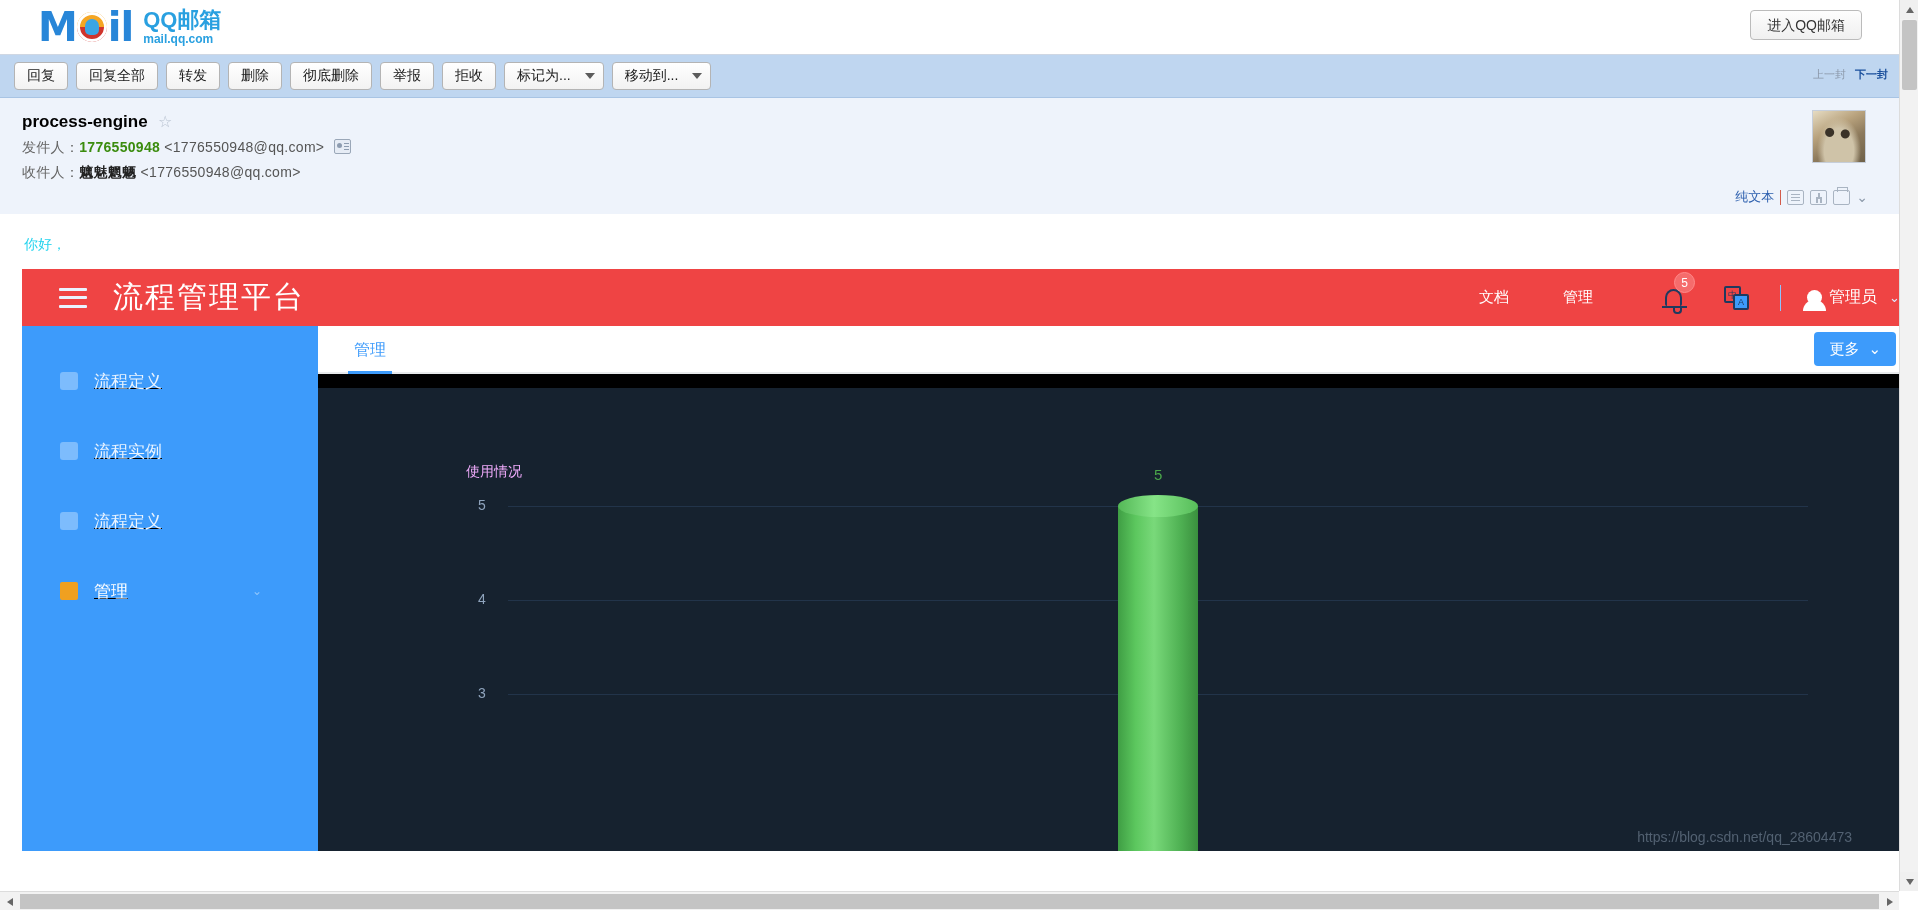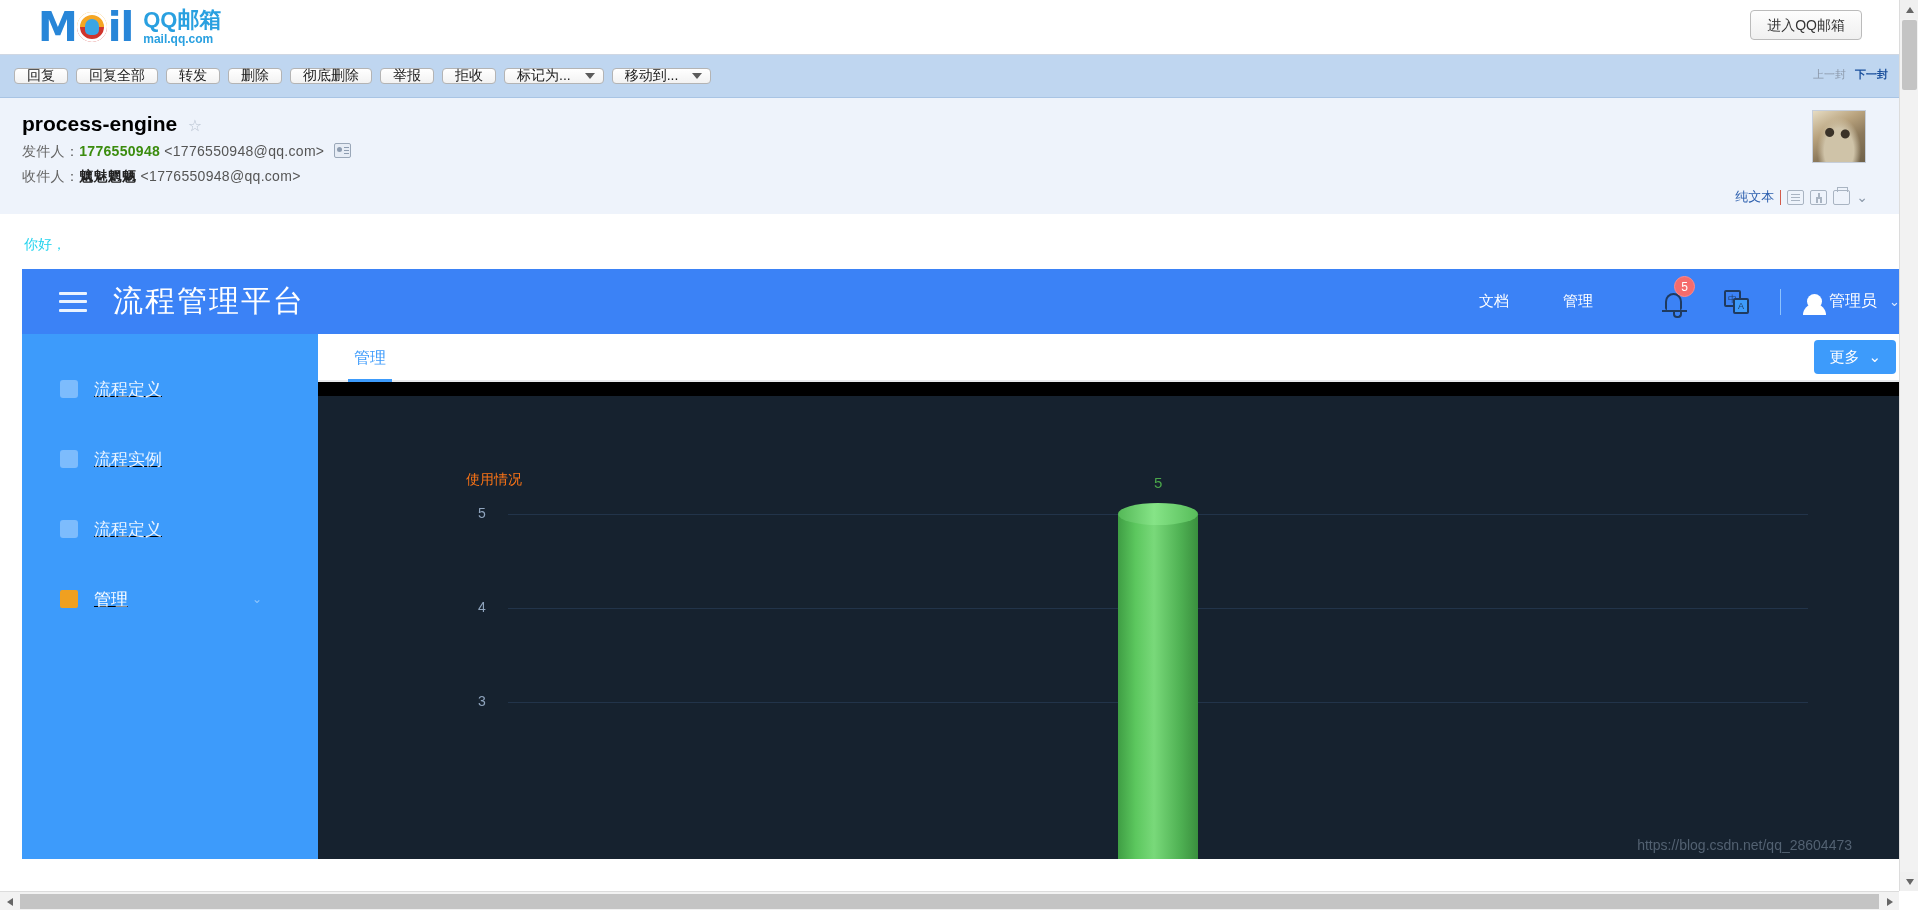--- a/index.html
+++ b/index.html
@@ -49,38 +49,38 @@
   
   .toolbar {
     position:relative;
     height:43px;
     background:#bfd6f0;
     border-bottom:1px solid #a8c4e4;
     padding-left:14px;
     display:flex; align-items:center; gap:8px;
   }
   .tb-btn {
-    height:16px; min-width:46px; padding:0 12px;
+    height:28px; min-width:46px; padding:0 12px;
     background: linear-gradient(to bottom,#ffffff,#f2f2f2);
     border:1px solid #b4b4b4; border-radius:4px;
     font-size:14px; color:#1a1a1a; cursor:pointer;
     display:flex; align-items:center; justify-content:center;
   }
   .tb-btn.with-caret { gap:14px; padding-right:8px; }
   .caret-dn {
     width:0;height:0;border-left:5px solid transparent;border-right:5px solid transparent;
     border-top:6px solid #5c5c5c;
   }
   .tb-right { position:absolute; right:30px; top:12px; font-size:11px; }
   .tb-right .prev { color:#8a97a8; margin-right:6px; }
   .tb-right .next { color:#1a4f9c; font-weight:bold; cursor:pointer; }
 
   
   .mail-head { position:relative; background:#eef3fb; padding:14px 0 12px 22px; height:116px; }
-  .subject { font-size:21px; font-weight:bold; color:#000; display:inline-block; }
+  .subject { font-size:17px; font-weight:bold; color:#000; display:inline-block; }
   .star { color:#b9c3d1; font-size:16px; margin-left:6px; }
   .mh-row { font-size:14px; color:#555; margin-top:7px; letter-spacing:0.3px; }
   .mh-label { color:#666; }
   .mh-from-name { color:#3b8c0e; font-weight:bold; }
   .mh-addr { color:#555; }
   .mh-to-name { color:#222; font-weight:bold; }
   .card-icon {
     display:inline-block; width:17px; height:15px; vertical-align:-2px;
     border:1px solid #9aa7b8; background:#e6ecf5; margin-left:5px; border-radius:2px;
     position:relative; cursor:pointer;
@@ -110,21 +110,21 @@
   
   .mail-body { background:#fff; position:relative; height:645px; }
   .greeting { color:#22d3ee; font-size:14px; padding:22px 0 0 24px; }
 
   
   .app {
     position:absolute; left:22px; top:55px; right:0; bottom:0;
     overflow:hidden;
   }
   .app-header {
-    background:#3b82f6; height:65px; display:flex; align-items:center; position:relative;
+    background:#ef4444; height:57px; display:flex; align-items:center; position:relative;
   }
   .hamburger { margin-left:37px; width:28px; height:20px; display:flex; flex-direction:column; justify-content:space-between; cursor:pointer; }
   .hamburger span { display:block; height:3px; background:#eaf3ff; border-radius:1px;}
   .app-title { color:#fff; font-size:30px; margin-left:26px; letter-spacing:2px; }
   .app-nav { margin-left:auto; display:flex; align-items:center; height:100%; padding-right:18px; }
   .app-nav a { color:#fff; font-size:15px; text-decoration:none; margin:0 54px 0 0; cursor:pointer; }
   .bell-wrap { position:relative; margin:0 42px 0 18px; cursor:pointer; }
   .bell {
     width:17px; height:17px; border:2px solid #1f3a5f; border-bottom:none;
     border-radius:9px 9px 2px 2px; position:relative; display:block;
@@ -169,21 +169,21 @@
   }
   .more-btn {
     position:absolute; right:22px; top:6px; height:34px; padding:0 15px;
     background:#3d9bfb; color:#fff; border:none; border-radius:4px; font-size:15px;
     display:flex; align-items:center; gap:9px; cursor:pointer;
   }
 
   .chart-wrap { position:absolute; left:0; right:0; top:48px; bottom:0; background:#16222f; }
   .chart-topbar { height:14px; background:#000; }
   .chart-area { position:relative; height:100%; }
-  .chart-ylabel { position:absolute; left:148px; top:75px; color:#f97316; font-size:14px; }
+  .chart-ylabel { position:absolute; left:148px; top:75px; color:#f0abfc; font-size:14px; }
   .gridline { position:absolute; left:190px; right:110px; height:1px; background:#22344a; }
   .ytick { position:absolute; left:160px; color:#8fa4bd; font-size:14px; transform:translateY(-9px); }
   .bar-label { position:absolute; color:#4aa64a; font-size:15px; }
   .bar {
     position:absolute; width:80px;
     background: linear-gradient(to right,#3f9e44 0%,#5cc75e 22%,#79d97a 45%,#4fb153 78%,#3a8f3e 100%);
   }
   .bar::before {
     content:""; position:absolute; left:0; top:-11px; width:80px; height:22px; border-radius:50%;
     background: linear-gradient(to right,#54b857,#86e487 45%,#57bd5a);

